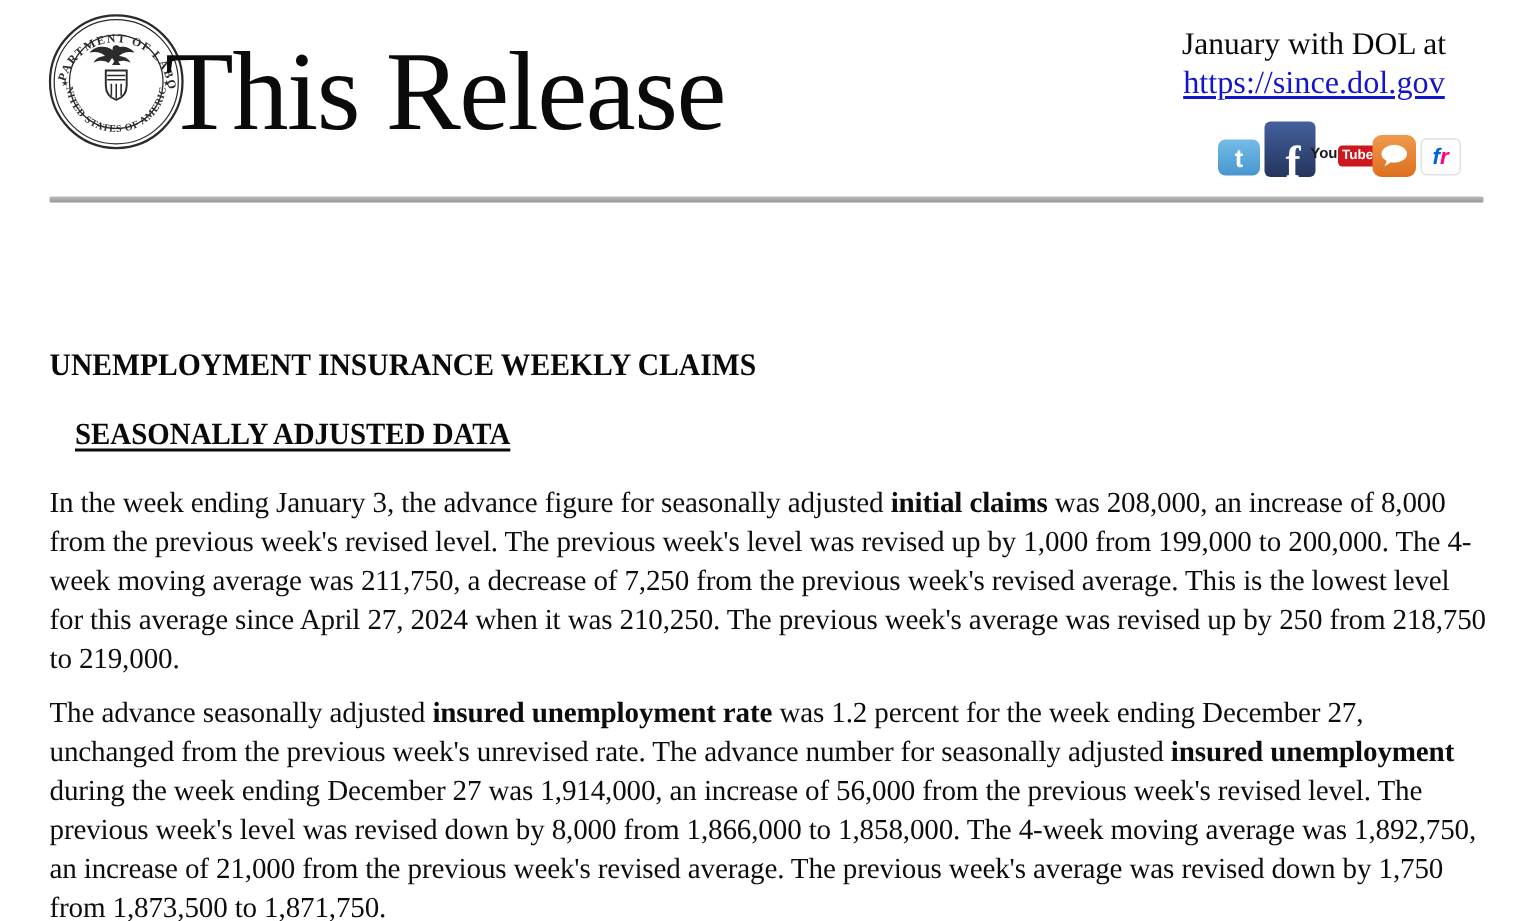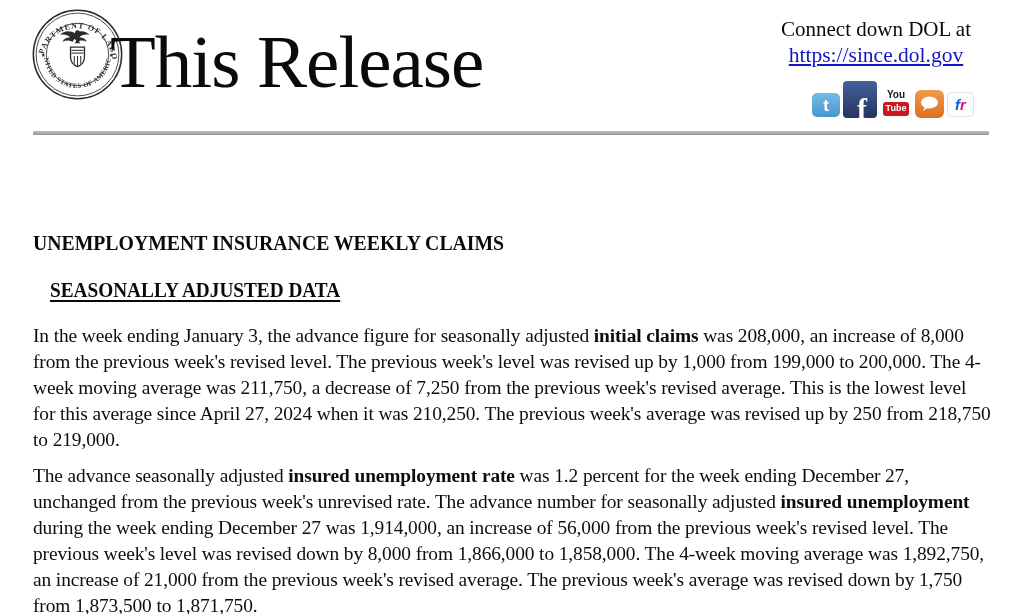--- a/index.html
+++ b/index.html
@@ -16,21 +16,21 @@
   .connect{position:absolute;top:16px;right:50px;text-align:center;}
   .connect-line{font-size:21px;line-height:26px;color:#0a0a0a;}
   .connect a{color:#1414cc;text-decoration:underline;font-size:21.5px;line-height:27px;display:inline-block;}
   .social{display:flex;align-items:flex-end;justify-content:center;gap:3px;margin-top:12px;padding-left:34px;}
   .si{box-sizing:border-box;display:flex;align-items:center;justify-content:center;cursor:pointer;}
   .si-tw{width:28px;height:24px;border-radius:5px;background:linear-gradient(#74bce8,#4796cc);
          color:#fff;font:bold 17px/1 "Liberation Sans",sans-serif;margin-bottom:1px;}
   .si-fb{width:34px;height:37px;border-radius:4px;background:linear-gradient(#44609c,#24355e);
          color:#fff;font:bold 30px/1 "Liberation Serif",serif;align-items:flex-end;justify-content:center;padding-bottom:0;}
   .si-fb span{display:block;transform:translate(2px,6px);}
-  .si-yt{width:32px;height:31px;background:#fff;flex-direction:column;gap:0;}
+  .si-yt{width:32px;height:31px;background:#fff;flex-direction:row;gap:0;}
   .yt-you{font:bold 10px/10px "Liberation Sans",sans-serif;color:#1a1a1a;letter-spacing:0;}
   .yt-tube{font:bold 9px/11px "Liberation Sans",sans-serif;color:#fff;background:#cc181e;border-radius:3px;padding:1px 3px 2px;margin-top:2px;}
   .si-bub{width:29px;height:28px;border-radius:6px;background:linear-gradient(#f09a4d,#dd6e1f);}
   .si-fr{width:27px;height:25px;border-radius:4px;background:#fdfdfd;border:1px solid #e2e2e2;
          font:bold italic 15px/1 "Liberation Sans",sans-serif;letter-spacing:0;margin-bottom:1px;}
   .fr-f{color:#0063dc;} .fr-r{color:#ff0084;}
   
   .rule{position:absolute;left:33px;top:131px;width:956px;height:4px;
         background:linear-gradient(#bdbdbd,#969696);border-radius:1px;}
   
@@ -88,21 +88,21 @@
       <line x1="43.5" y1="48.5" x2="56.5" y2="48.5" stroke="#2b2b2b" stroke-width="1.1"></line>
       <line x1="46.5" y1="51.5" x2="46.5" y2="60" stroke="#2b2b2b" stroke-width="1.1"></line>
       <line x1="50" y1="51.5" x2="50" y2="62" stroke="#2b2b2b" stroke-width="1.1"></line>
       <line x1="53.5" y1="51.5" x2="53.5" y2="60" stroke="#2b2b2b" stroke-width="1.1"></line>
     </g>
   </svg>
 
   <h1 class="title">This Release</h1>
 
   <div class="connect">
-    <div class="connect-line">Connect down DOL at</div>
+    <div class="connect-line">January with DOL at</div>
     <a href="#">https://since.dol.gov</a>
     <div class="social">
       <div class="si si-tw">
         <span>t</span>
       </div>
       <div class="si si-fb">
         <span>f</span>
       </div>
       <div class="si si-yt">
         <span class="yt-you">You</span>

